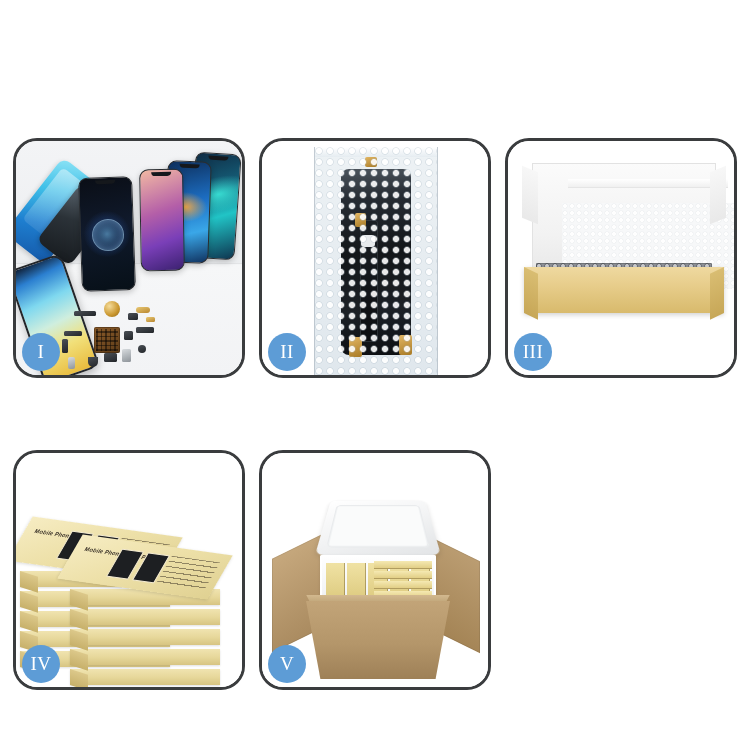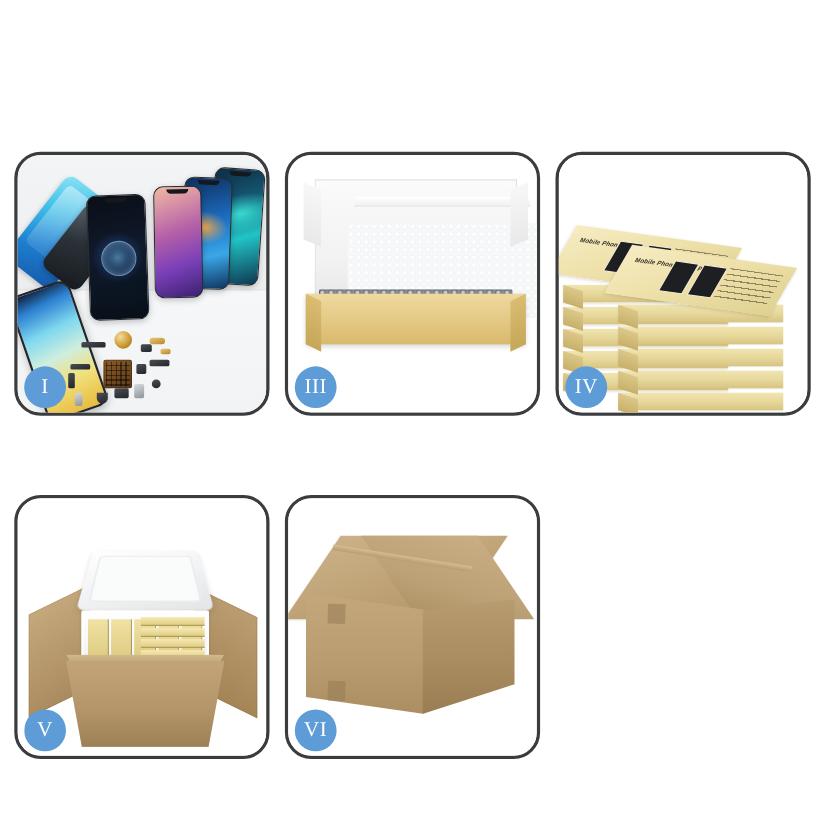--- a/index.html
+++ b/index.html
@@ -511,20 +511,36 @@
         <div class="part dark" style="left:72px; top:216px; width:10px; height:10px; border-radius:0 0 5px 5px;"></div>
         <div class="part dark" style="left:88px; top:212px; width:13px; height:9px;"></div>
         <div class="part silver" style="left:106px; top:208px; width:9px; height:13px;"></div>
         <div class="part dark" style="left:122px; top:204px; width:8px; height:8px; border-radius:50%;"></div>
         <div class="part gold" style="left:130px; top:176px; width:9px; height:5px;"></div>
 
       </div>
       <div class="badge">I</div>
     </div>
 
+    <div class="panel">
+      <div class="panel-inner">
+        <div class="p2-bg"></div>
+        <div class="bag">
+          <span class="inner-part"></span>
+          <span class="inner-flex"></span>
+          <span class="white-chip"></span>
+          <span class="gold-tab t1"></span>
+          <span class="gold-tab t2"></span>
+          <span class="gold-tab t3"></span>
+          <span class="gold-tab t4"></span>
+          <span class="bubbles"></span>
+        </div>
+      </div>
+      <div class="badge">II</div>
+    </div>
 
     <div class="panel">
       <div class="panel-inner">
         <div class="p3-bg"></div>
         <div class="mailer-lid">
           <span class="mailer-lid-top"></span>
           <span class="foam-sheet"></span>
         </div>
         <div class="mailer-content"></div>
         <div class="mailer-base"></div>
@@ -587,28 +603,15 @@
             <i></i>
             <i></i>
             <i></i>
           </div>
         <div class="cartonRim"></div>
         <div class="cartonBody"></div>
       </div>
       <div class="badge">V</div>
     </div>
 
-    <div class="panel">
-      <div class="panel-inner">
-        <div class="p6-bg"></div>
-        <div class="cartonTop"></div>
-        <div class="cartonTop2"></div>
-        <div class="tapeSeam"></div>
-        <div class="cartonFront"></div>
-        <div class="cartonSide"></div>
-        <div class="tapeTab a"></div>
-        <div class="tapeTab b"></div>
-      </div>
-      <div class="badge">VI</div>
-    </div>
 
   </div>
 </div>
 
 </body></html>

